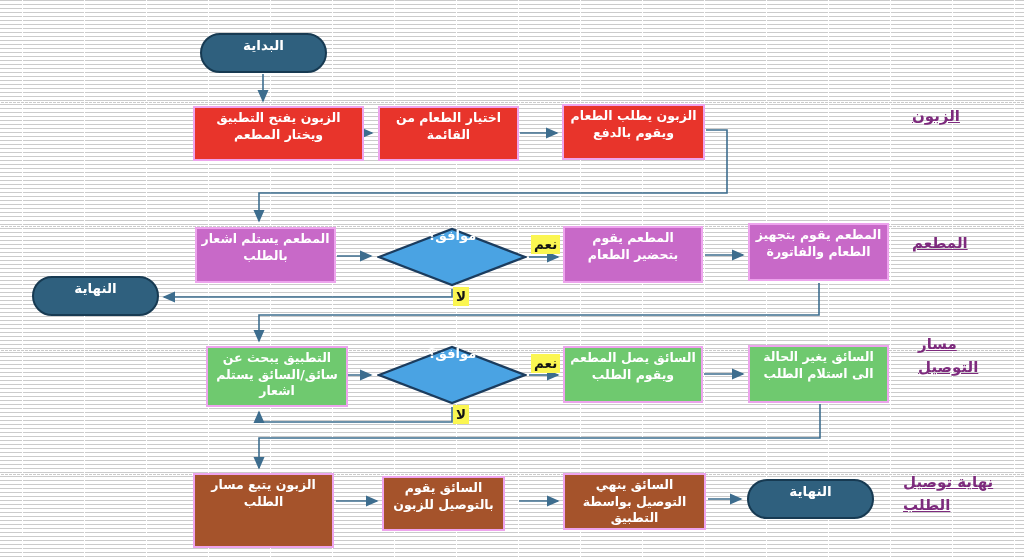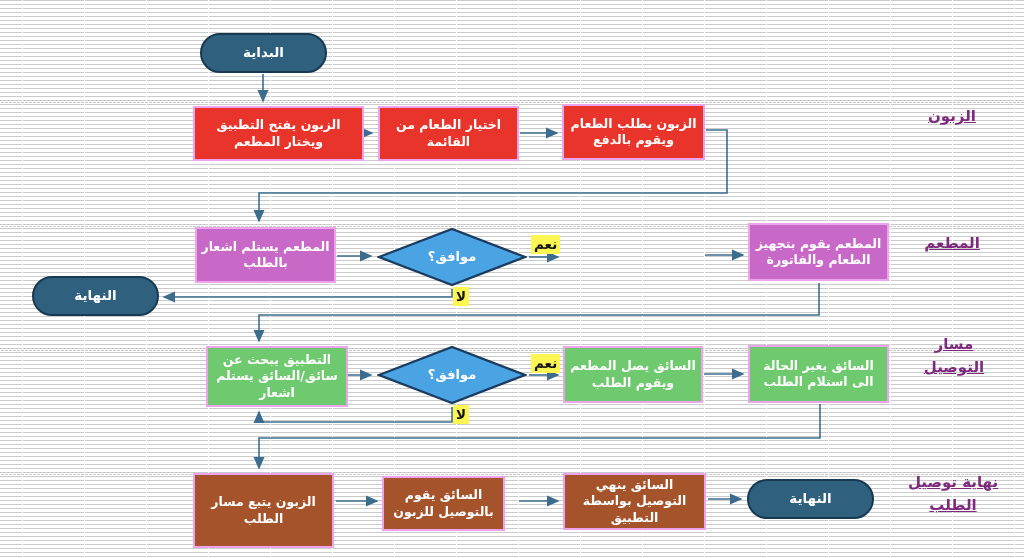--- a/index.html
+++ b/index.html
@@ -8,40 +8,40 @@
     background-image:
       conic-gradient(from 90deg at 1px 1px, rgba(0,0,0,0) 0 270deg, #cbcbcb 270deg),
       conic-gradient(from 90deg at 1px 1px, rgba(0,0,0,0) 0 270deg, #cbcbcb 270deg);
     background-size:4px 62px,62px 4px;
     background-position:0 40px,22px 0;
     font-family:"DejaVu Sans",sans-serif;
   }
   .connectors{position:absolute;left:0;top:0;z-index:1;pointer-events:none;}
   .node{
     position:absolute;z-index:2;box-sizing:border-box;
-    display:flex;align-items:center;justify-content:center;
+    display:flex;align-items:flex-start;justify-content:center;
     text-align:center;color:#ffffff;font-weight:bold;font-size:12.5px;line-height:1.32;
     direction:rtl;padding:2px 4px;
   }
   .rect{border:2px solid #eda4ed;}
   .red{background:#e8342b;}
   .purple{background:#c869c8;}
   .green{background:#6fc96f;}
   .brown{background:#a5532b;}
   .terminal{background:#2f607e;border:2px solid #173a52;border-radius:20px;font-size:13.5px;}
   .diamond{padding:0;background:transparent;}
   .diamond svg{position:absolute;left:0;top:0;}
   .diamond .dlabel{position:relative;z-index:1;font-size:13px;}
   .edge-label{
     position:absolute;z-index:3;background:#fbf651;color:#141414;
     font-weight:bold;font-size:13.5px;line-height:1.4;padding:0 3px;direction:rtl;
   }
   .lane-label{
     position:absolute;z-index:2;color:#7d2a7d;font-weight:bold;font-size:15px;
-    text-decoration:underline;direction:rtl;text-align:center;line-height:1.55;
+    text-decoration:underline;direction:rtl;text-align:left;line-height:1.55;
   }
 </style>
 </head>
 <body>
 
 <div class="canvas">
 
   <svg class="connectors" width="1024" height="558" viewBox="0 0 1024 558">
     <defs>
       <marker id="arr" markerWidth="9" markerHeight="8" refX="7" refY="3.5" orient="auto">
@@ -93,20 +93,23 @@
 
   <div class="node rect purple" style="left:195px;top:227px;width:141px;height:56px">
     <span>المطعم يستلم اشعار بالطلب</span>
   </div>
   <div class="node diamond" style="left:377px;top:227px;width:150px;height:60px">
     <svg width="150" height="60" viewBox="0 0 150 60">
       <polygon points="2,30 75,2 148,30 75,58" fill="#4aa3e3" stroke="#1b3c5e" stroke-width="2.2"></polygon>
     </svg>
     <span class="dlabel">موافق؟</span>
   </div>
+  <div class="node rect purple" style="left:563px;top:226px;width:140px;height:57px">
+    <span>المطعم يقوم بتحضير الطعام</span>
+  </div>
   <div class="node rect purple" style="left:748px;top:223px;width:141px;height:58px">
     <span>المطعم يقوم بتجهيز الطعام والفاتورة</span>
   </div>
 
   <div class="node rect green" style="left:206px;top:346px;width:142px;height:61px">
     <span>التطبيق يبحث عن سائق/السائق يستلم اشعار</span>
   </div>
   <div class="node diamond" style="left:377px;top:345px;width:150px;height:60px">
     <svg width="150" height="60" viewBox="0 0 150 60">
       <polygon points="2,30 75,2 148,30 75,58" fill="#4aa3e3" stroke="#1b3c5e" stroke-width="2.2"></polygon>

